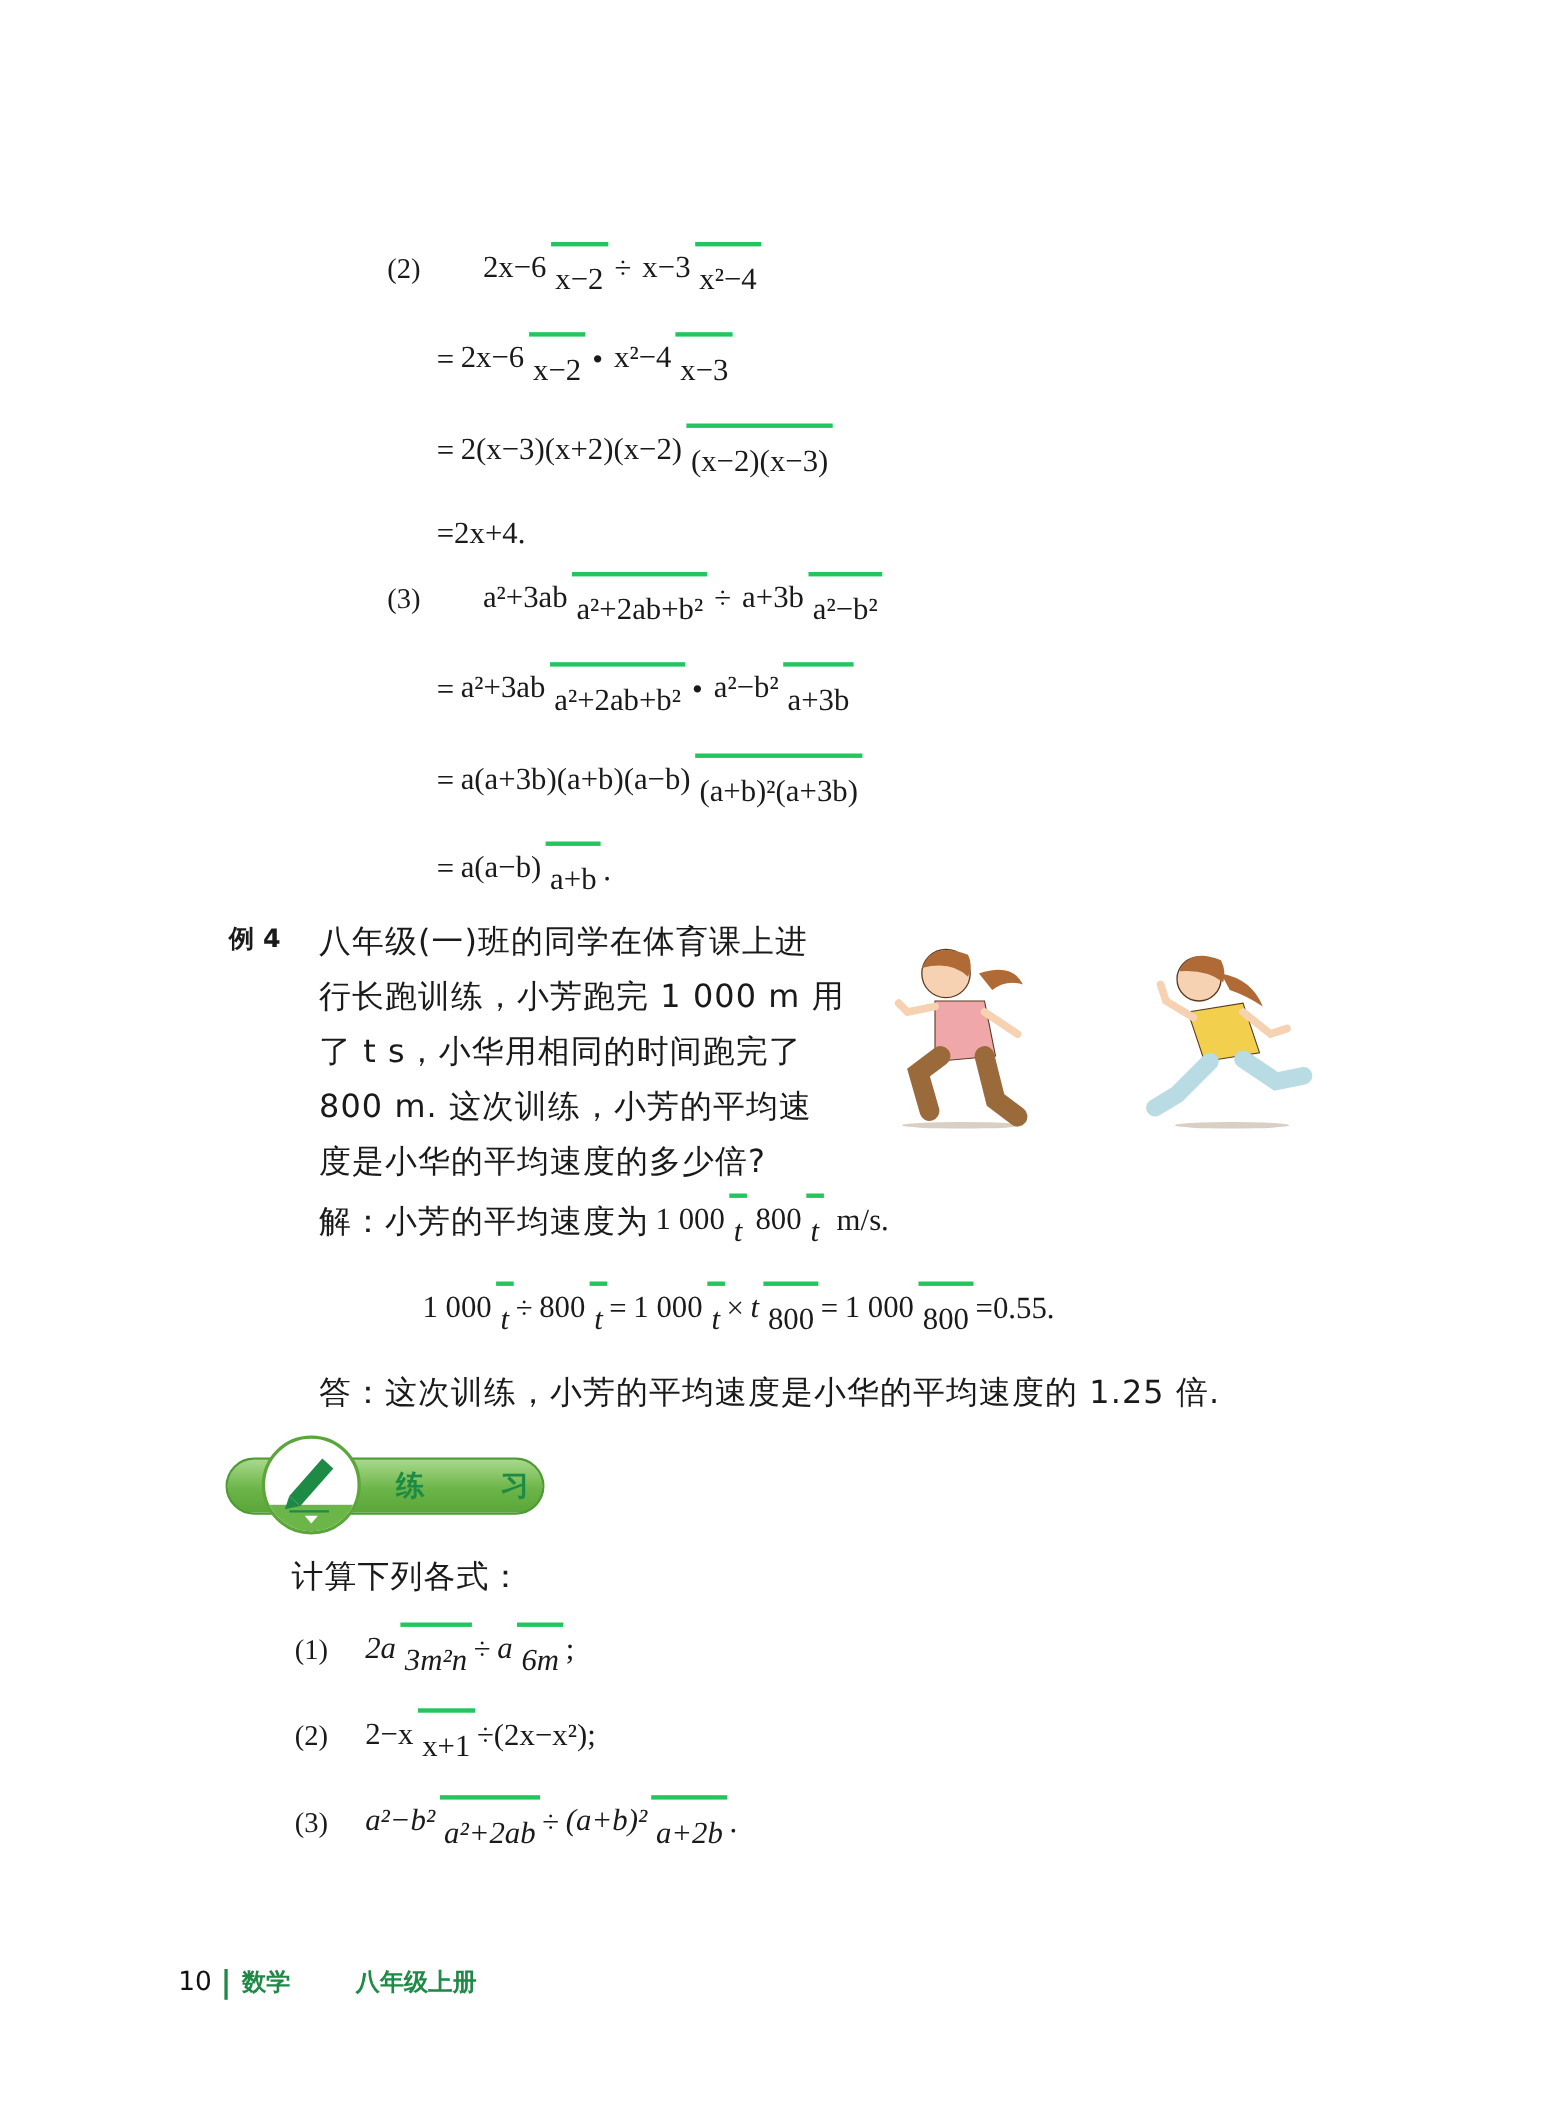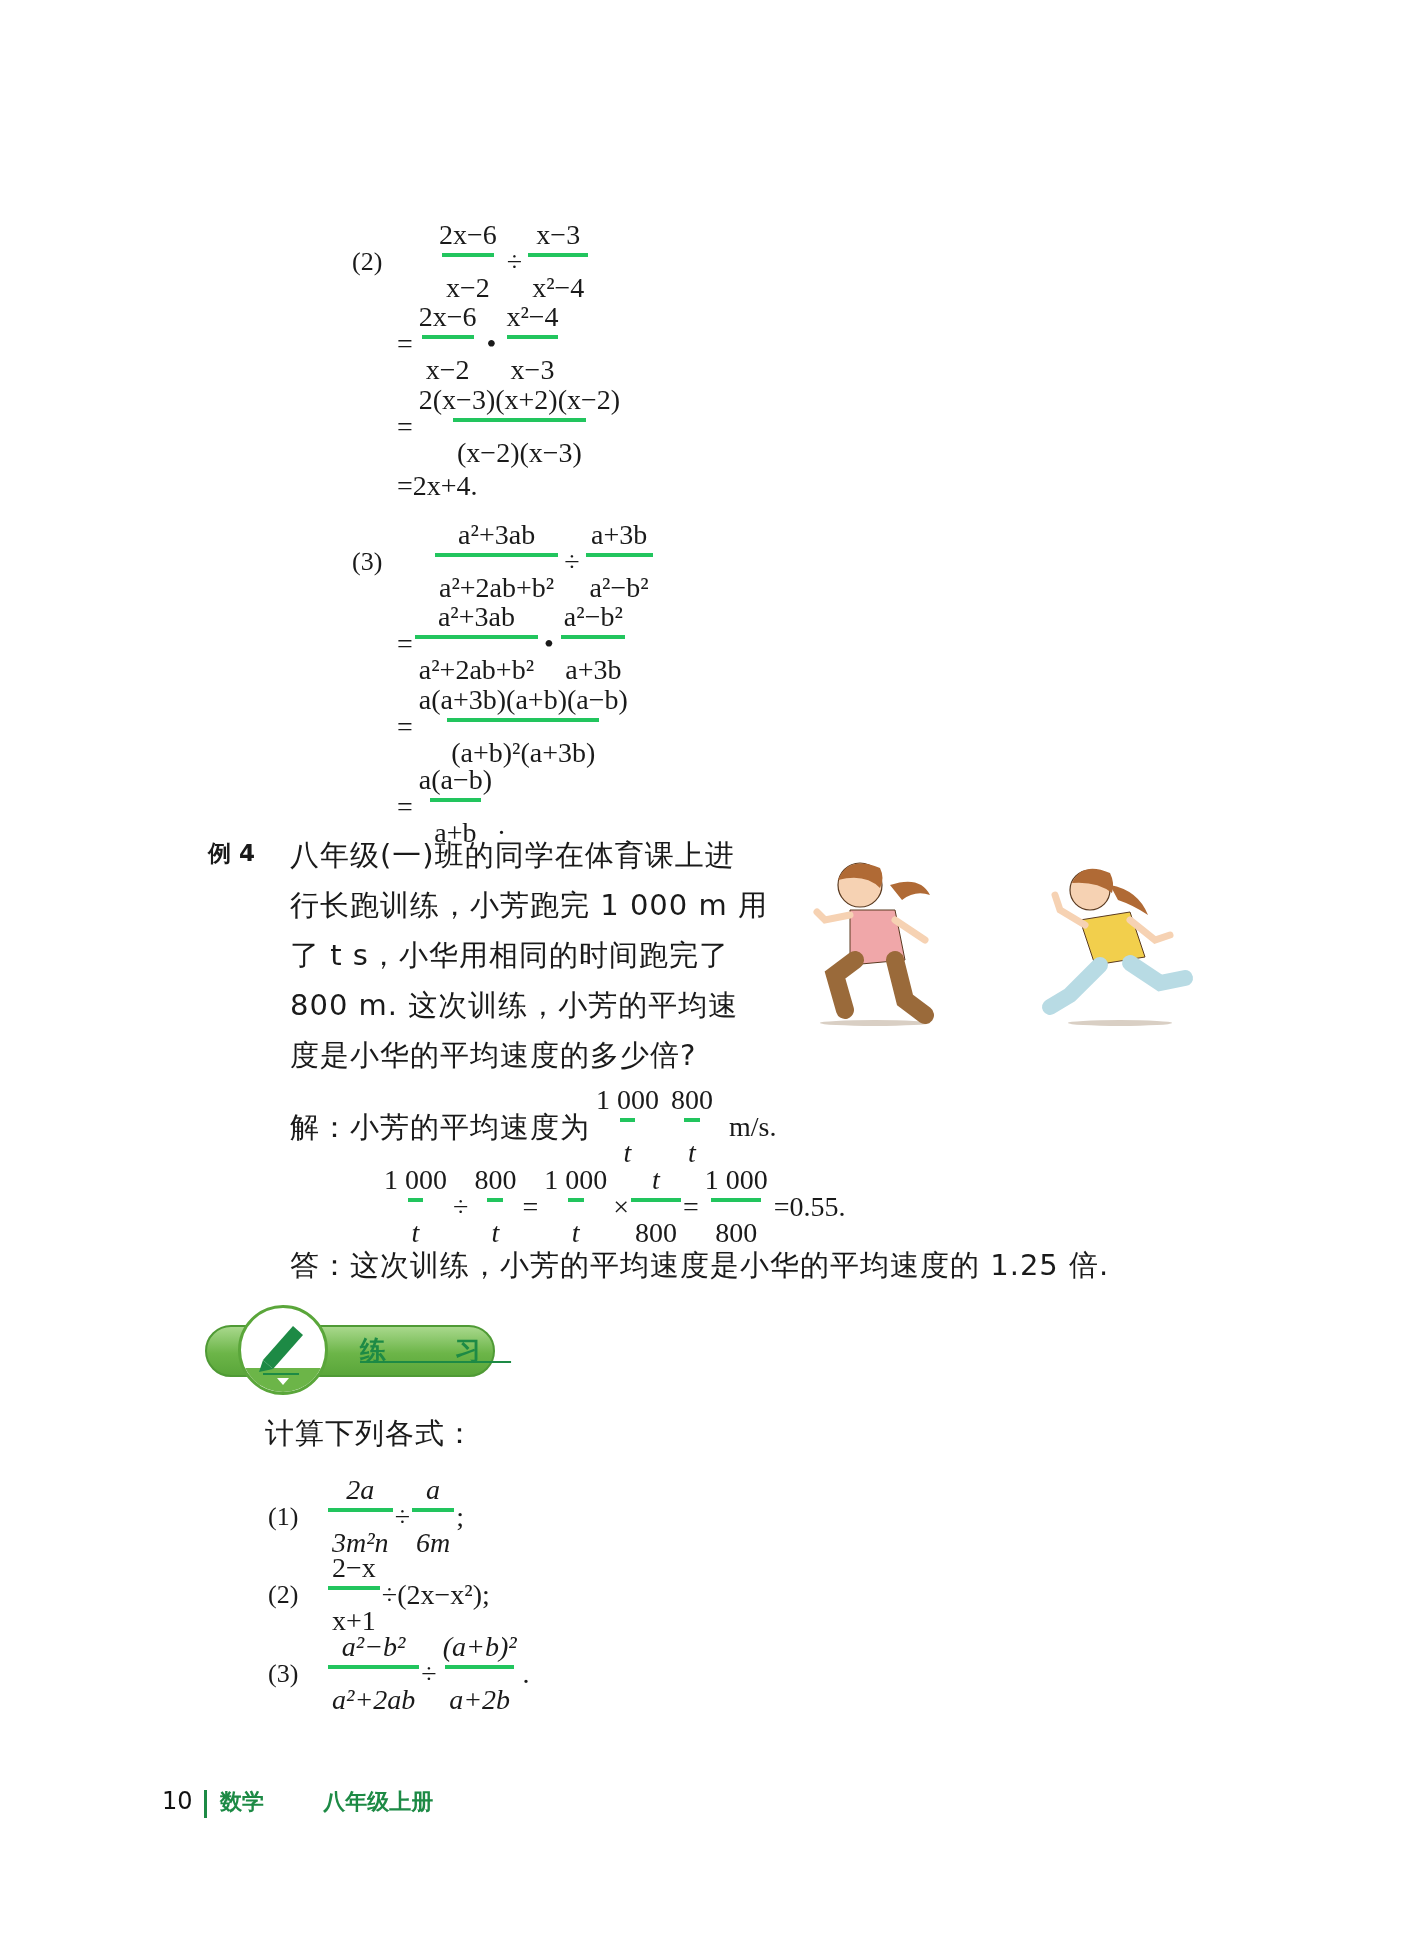--- a/index.html
+++ b/index.html
@@ -1,31 +1,31 @@
 <!DOCTYPE html>
 <html><head>
 <meta charset="utf-8">
 <style>
   html, body { margin: 0; padding: 0; background: #ffffff; }
   body { width: 1403px; height: 1933px; position: relative; overflow: hidden;
          font-family: "DejaVu Serif", "Liberation Serif", serif; color: #1a1a1a; }
   .abs { position: absolute; }
   .math { font-family: "Liberation Serif", "DejaVu Serif", serif; font-size: 28px; display: flex; align-items: center; white-space: nowrap; }
-  .frac { display: inline-flex; flex-direction: column; align-items: center; vertical-align: middle; margin: 0 2px; }
+  .frac { display: inline-flex; flex-direction: row; align-items: center; vertical-align: middle; margin: 0 2px; }
   .frac .num { padding: 0 4px 2px 4px; line-height: 1.1; }
   .frac .den { padding: 16px 4px 0 4px; line-height: 1.1; border-top: 4px solid #22c55e; }
   .op { margin: 0 4px; }
   .label { font-family: "Liberation Serif", serif; font-size: 26px; width: 75px; }
   .cn { font-family: "DejaVu Sans", sans-serif; font-size: 29px; letter-spacing: 1px; line-height: 50px; }
   .cn-bold { font-family: "DejaVu Sans", sans-serif; font-weight: bold; font-size: 23px; }
   .runner { position: absolute; }
   .banner { position: absolute; left: 205px; top: 1325px; width: 290px; height: 52px; border-radius: 26px;
             background: linear-gradient(#a8d88c, #6cb548 55%, #5aa63a); border: 2px solid #4f9a35; box-sizing: border-box; }
   .banner-title { position: absolute; left: 360px; top: 1333px; font-family: "DejaVu Sans", sans-serif; font-weight: bold;
-                  font-size: 26px; color: #1d8a45; letter-spacing: 30px; text-decoration: underline; }
+                  font-size: 26px; color: #1d8a45; letter-spacing: 30px; }
   .circle { position: absolute; left: 238px; top: 1305px; width: 90px; height: 90px; border-radius: 50%;
             background: #ffffff; border: 3px solid #5aa63a; box-sizing: border-box; overflow: hidden; }
   .circle-bottom { position: absolute; left: 0; right: 0; bottom: 0; height: 24px; background: #6cb548; }
   .footer-num { position: absolute; left: 162px; top: 1787px; font-family: "DejaVu Sans", sans-serif; font-size: 24px; color: #111; }
   .footer-bar { position: absolute; left: 204px; top: 1790px; width: 3px; height: 28px; background: #1d8a45; }
   .footer-text { position: absolute; left: 220px; top: 1787px; font-family: "DejaVu Sans", sans-serif; font-weight: bold; font-size: 22px; color: #1d8a45; word-spacing: 12px; }
 </style>
 </head>
 <body>
 

